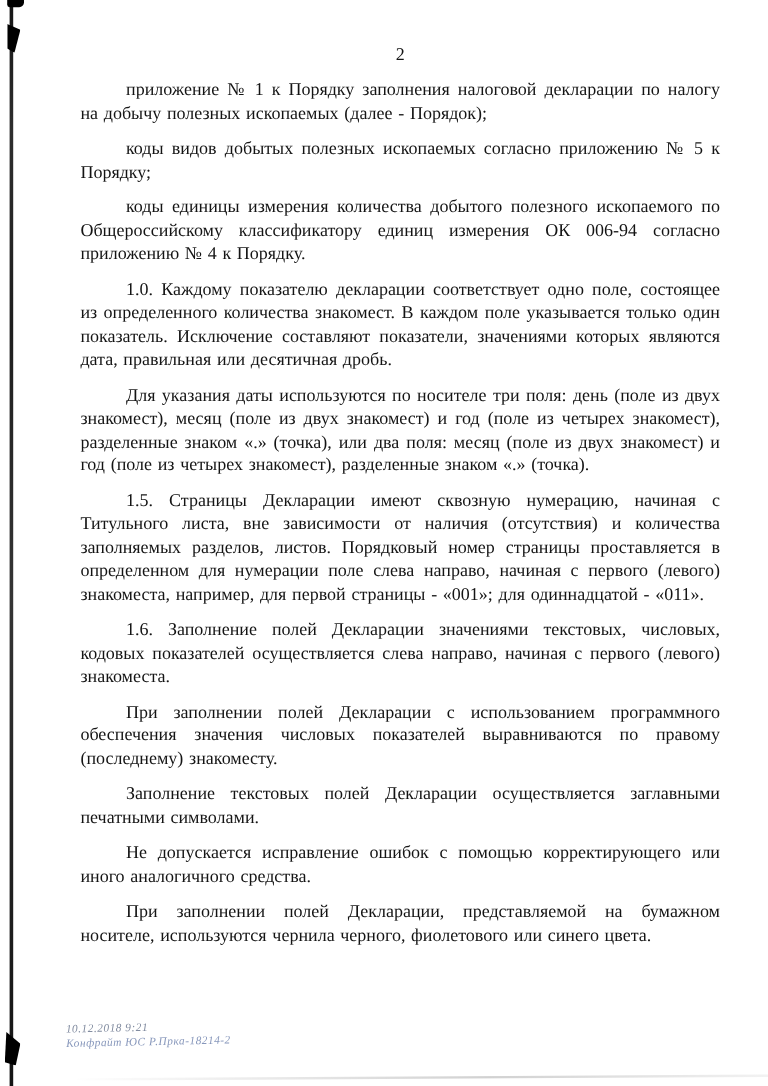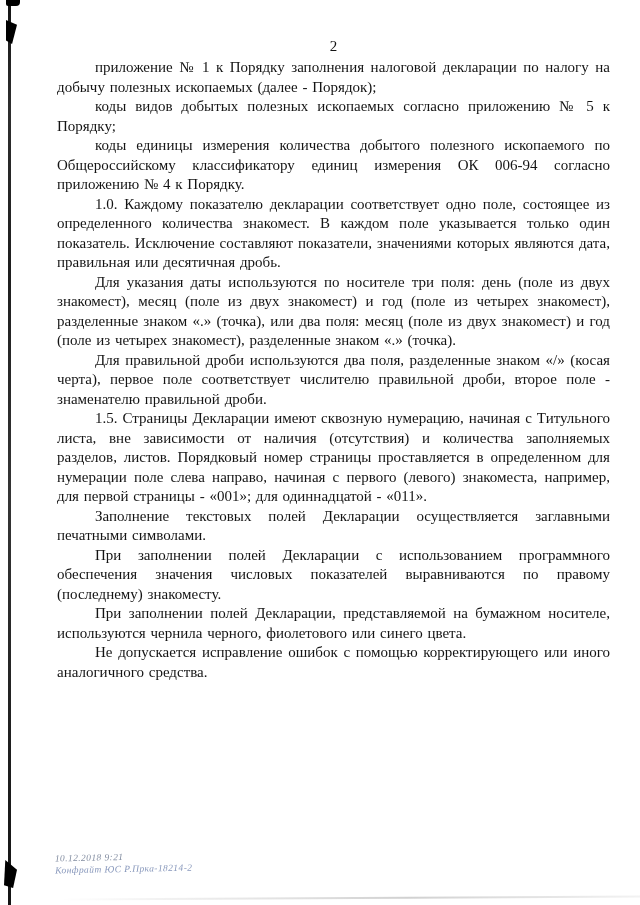--- a/index.html
+++ b/index.html
@@ -71,21 +71,21 @@
     right: 30px;
     top: 36px;
   }
   .page-number {
     text-align: center;
     font-size: 15px;
     line-height: 20px;
     margin: 0 0 2px 0;
   }
   .para {
-    margin: 0;
+    margin: 10px;
     font-size: 15px;
     line-height: 19.5px;
     text-align: justify;
     text-indent: 38px;
     word-spacing: 1px;
   }
 
   
   .footer-stamp {
     position: absolute;
@@ -112,24 +112,24 @@
 <div class="bottom-shadow"></div>
 
 <div class="page-body">
   <div class="page-number">2</div>
 
   <p class="para">приложение № 1 к Порядку заполнения налоговой декларации по налогу на добычу полезных ископаемых (далее - Порядок);</p>
   <p class="para">коды видов добытых полезных ископаемых согласно приложению № 5 к Порядку;</p>
   <p class="para">коды единицы измерения количества добытого полезного ископаемого по Общероссийскому классификатору единиц измерения ОК 006-94 согласно приложению № 4 к Порядку.</p>
   <p class="para">1.0. Каждому показателю декларации соответствует одно поле, состоящее из определенного количества знакомест. В каждом поле указывается только один показатель. Исключение составляют показатели, значениями которых являются дата, правильная или десятичная дробь.</p>
   <p class="para">Для указания даты используются по носителе три поля: день (поле из двух знакомест), месяц (поле из двух знакомест) и год (поле из четырех знакомест), разделенные знаком «.» (точка), или два поля: месяц (поле из двух знакомест) и год (поле из четырех знакомест), разделенные знаком «.» (точка).</p>
-  <p class="para">Для правильной дроби используются два поля, разделенные знаком «/» (косая черта), первое поле соответствует числителю правильной дроби, второе поле - знаменателю правильной дроби.</p>
   <p class="para">1.5. Страницы Декларации имеют сквозную нумерацию, начиная с Титульного листа, вне зависимости от наличия (отсутствия) и количества заполняемых разделов, листов. Порядковый номер страницы проставляется в определенном для нумерации поле слева направо, начиная с первого (левого) знакоместа, например, для первой страницы - «001»; для одиннадцатой - «011».</p>
+  <p class="para">1.6. Заполнение полей Декларации значениями текстовых, числовых, кодовых показателей осуществляется слева направо, начиная с первого (левого) знакоместа.</p>
+  <p class="para">При заполнении полей Декларации с использованием программного обеспечения значения числовых показателей выравниваются по правому (последнему) знакоместу.</p>
   <p class="para">Заполнение текстовых полей Декларации осуществляется заглавными печатными символами.</p>
-  <p class="para">При заполнении полей Декларации с использованием программного обеспечения значения числовых показателей выравниваются по правому (последнему) знакоместу.</p>
+  <p class="para">Не допускается исправление ошибок с помощью корректирующего или иного аналогичного средства.</p>
   <p class="para">При заполнении полей Декларации, представляемой на бумажном носителе, используются чернила черного, фиолетового или синего цвета.</p>
-  <p class="para">Не допускается исправление ошибок с помощью корректирующего или иного аналогичного средства.</p>
 </div>
 
 <div class="footer-stamp">
   <div>10.12.2018 9:21</div>
   <div class="ref">Конфрайт ЮС Р.Прка-18214-2</div>
 </div>
 
 </body></html>

